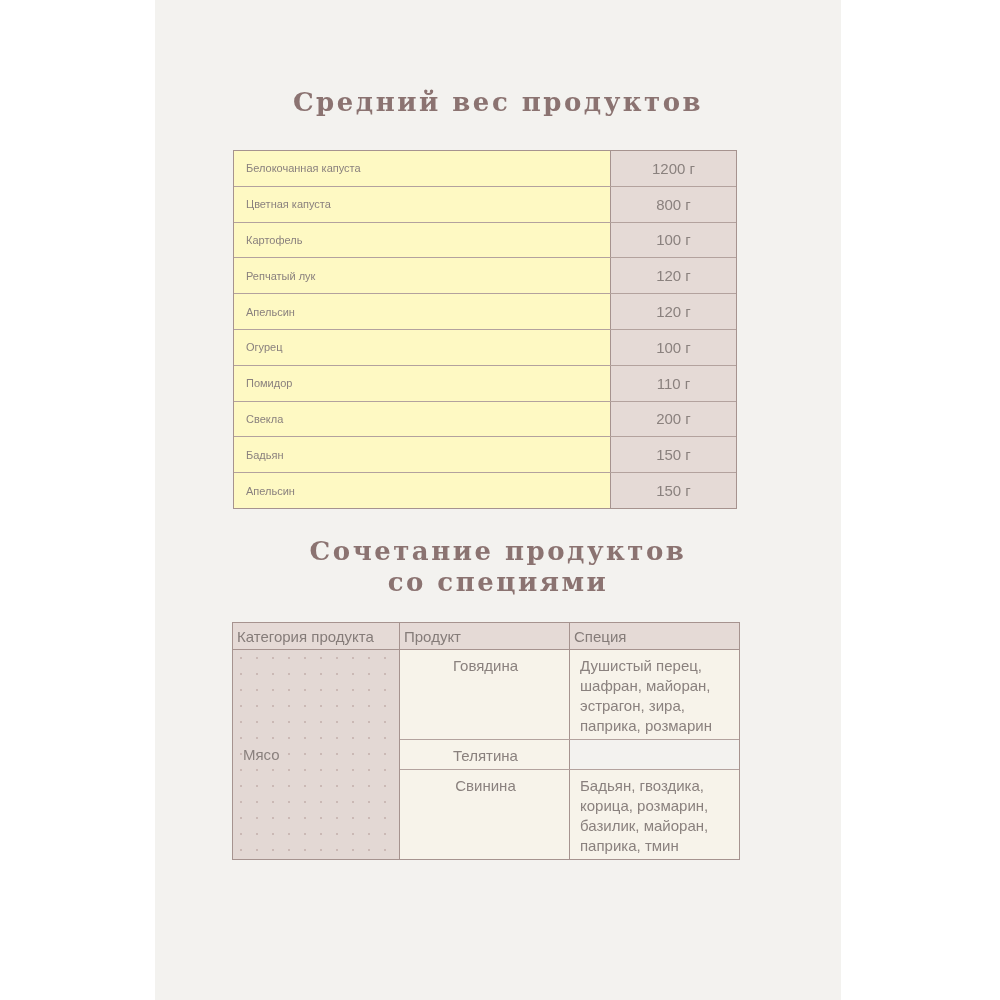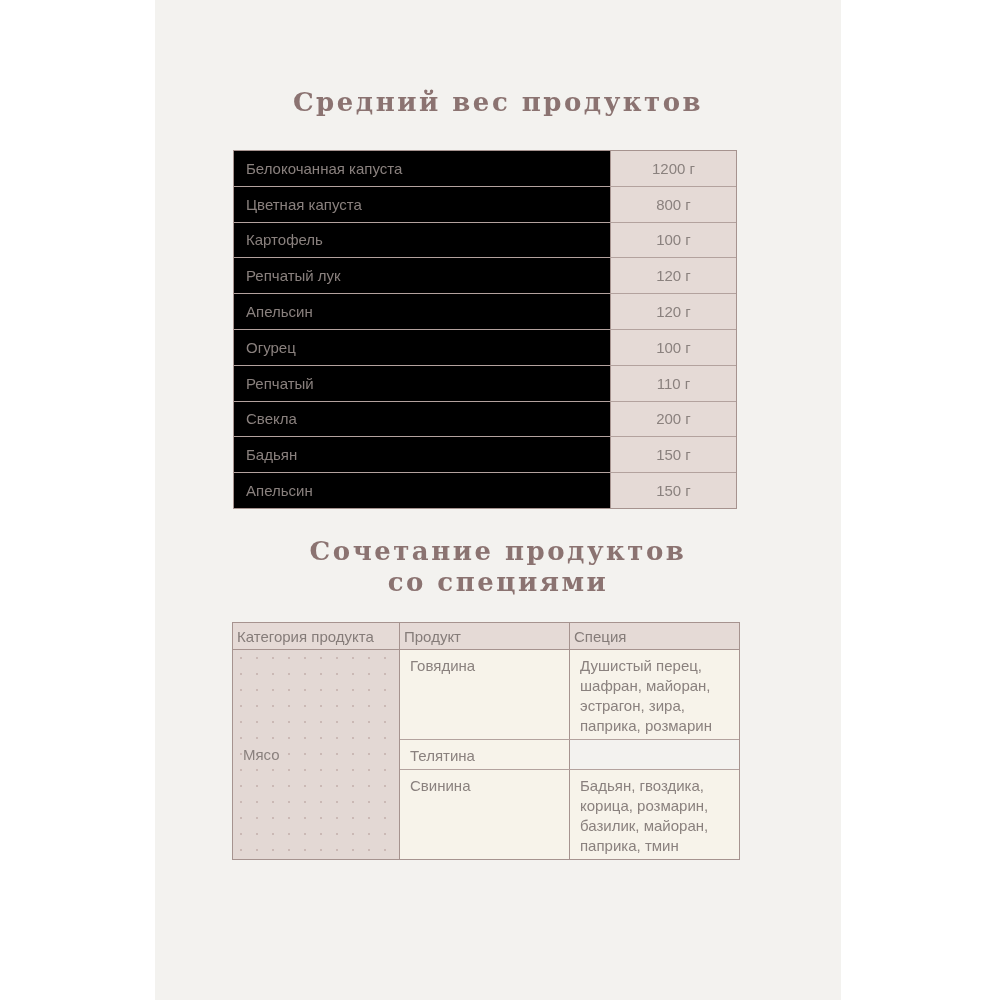--- a/index.html
+++ b/index.html
@@ -48,25 +48,25 @@
     box-sizing: border-box;
   }
   .w-row {
     display: flex;
     height: 34.8px;
     border-bottom: 1px solid #b3a29e;
   }
   .w-row:last-child { border-bottom: none; text-align: center; }
   .w-cell-product {
     flex: 1;
-    background: #000000;
+    background: #fef9c3;
     display: flex;
     align-items: center;
     padding-left: 12px;
-    font-size: 15px;
+    font-size: 11px;
     color: #8a817e;
   }
   .w-cell-weight {
     width: 126px;
     border-left: 1px solid #a6938f;
     background: #e5dad6;
     display: flex;
     align-items: center;
     justify-content: center;
     font-size: 15px;
@@ -120,20 +120,21 @@
     border-bottom: 1px solid #b3a29e;
   }
   .s-row:last-child { border-bottom: none; }
   .p-cell {
     width: 170px;
     border-right: 1px solid #a6938f;
     background: #f7f3ea;
     padding: 6px 8px 3px 10px;
     box-sizing: border-box;
     line-height: 20px;
+    text-align: center;
   }
   .sp-cell {
     flex: 1;
     background: #f7f3ea;
     padding: 6px 8px 3px 10px;
     box-sizing: border-box;
     line-height: 20px;
     min-height: 80px;
   }
 </style>
@@ -164,21 +165,21 @@
       </div>
       <div class="w-row">
         <div class="w-cell-product">Апельсин</div>
         <div class="w-cell-weight">120 г</div>
       </div>
       <div class="w-row">
         <div class="w-cell-product">Огурец</div>
         <div class="w-cell-weight">100 г</div>
       </div>
       <div class="w-row">
-        <div class="w-cell-product">Репчатый</div>
+        <div class="w-cell-product">Помидор</div>
         <div class="w-cell-weight">110 г</div>
       </div>
       <div class="w-row">
         <div class="w-cell-product">Свекла</div>
         <div class="w-cell-weight">200 г</div>
       </div>
       <div class="w-row">
         <div class="w-cell-product">Бадьян</div>
         <div class="w-cell-weight">150 г</div>
       </div>

